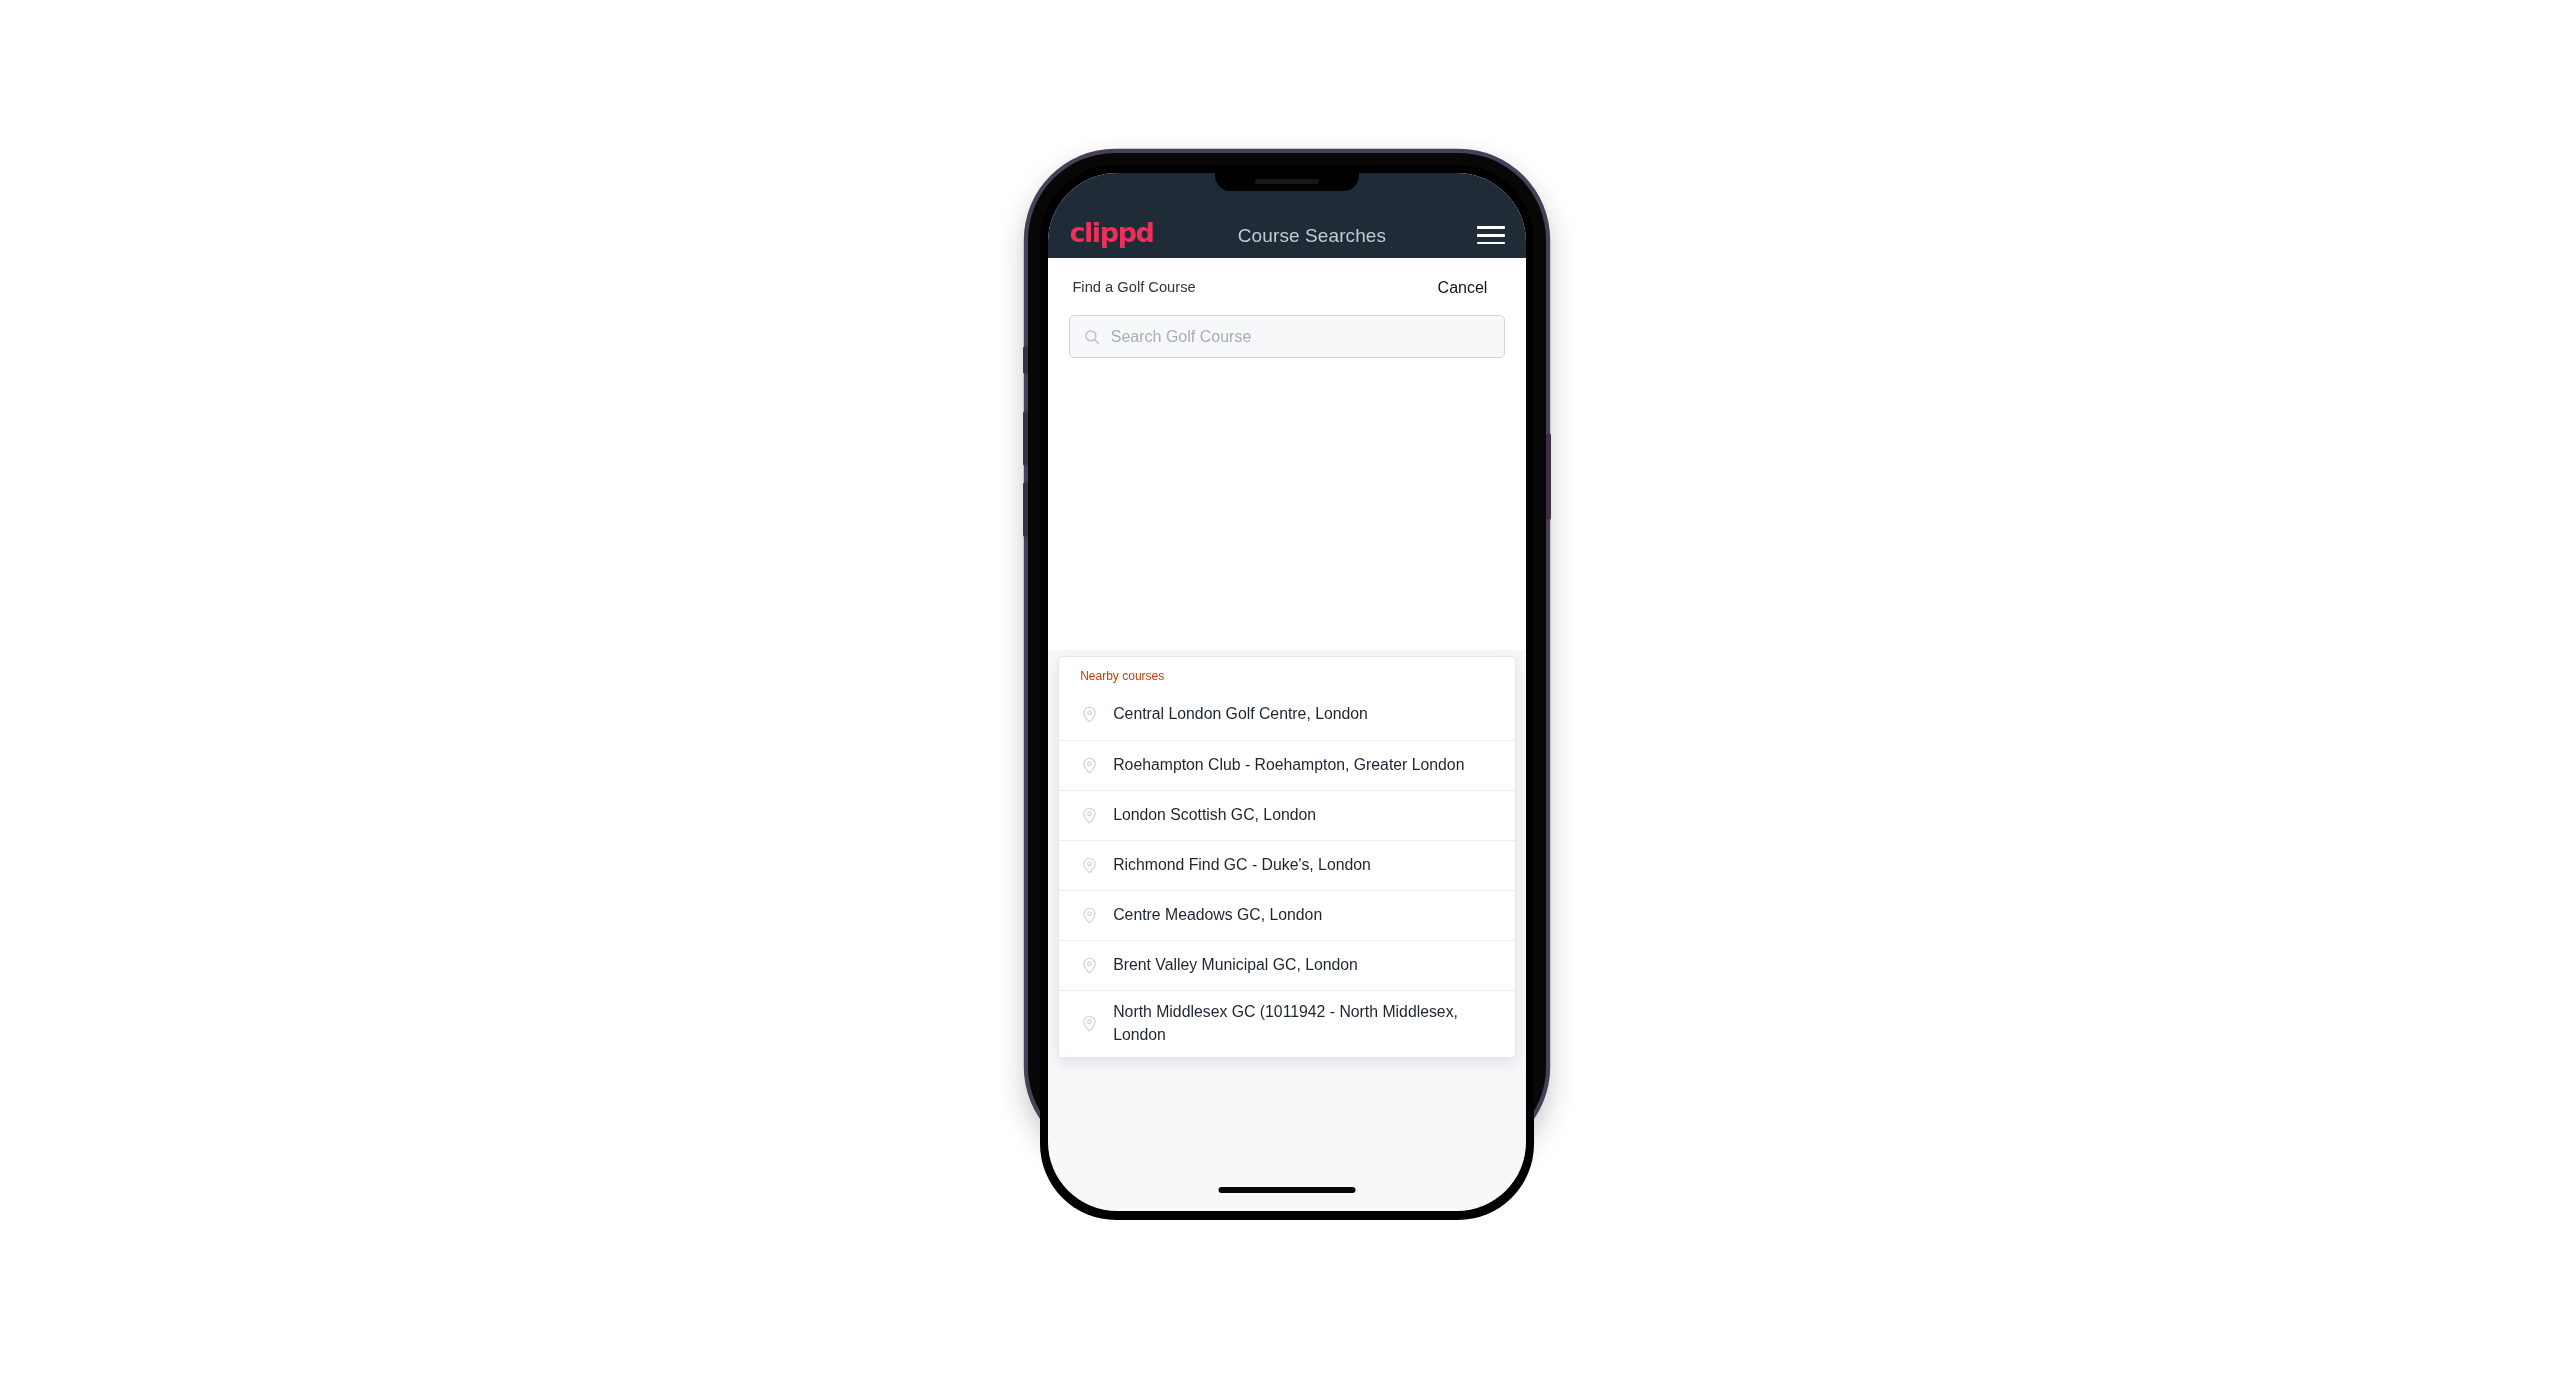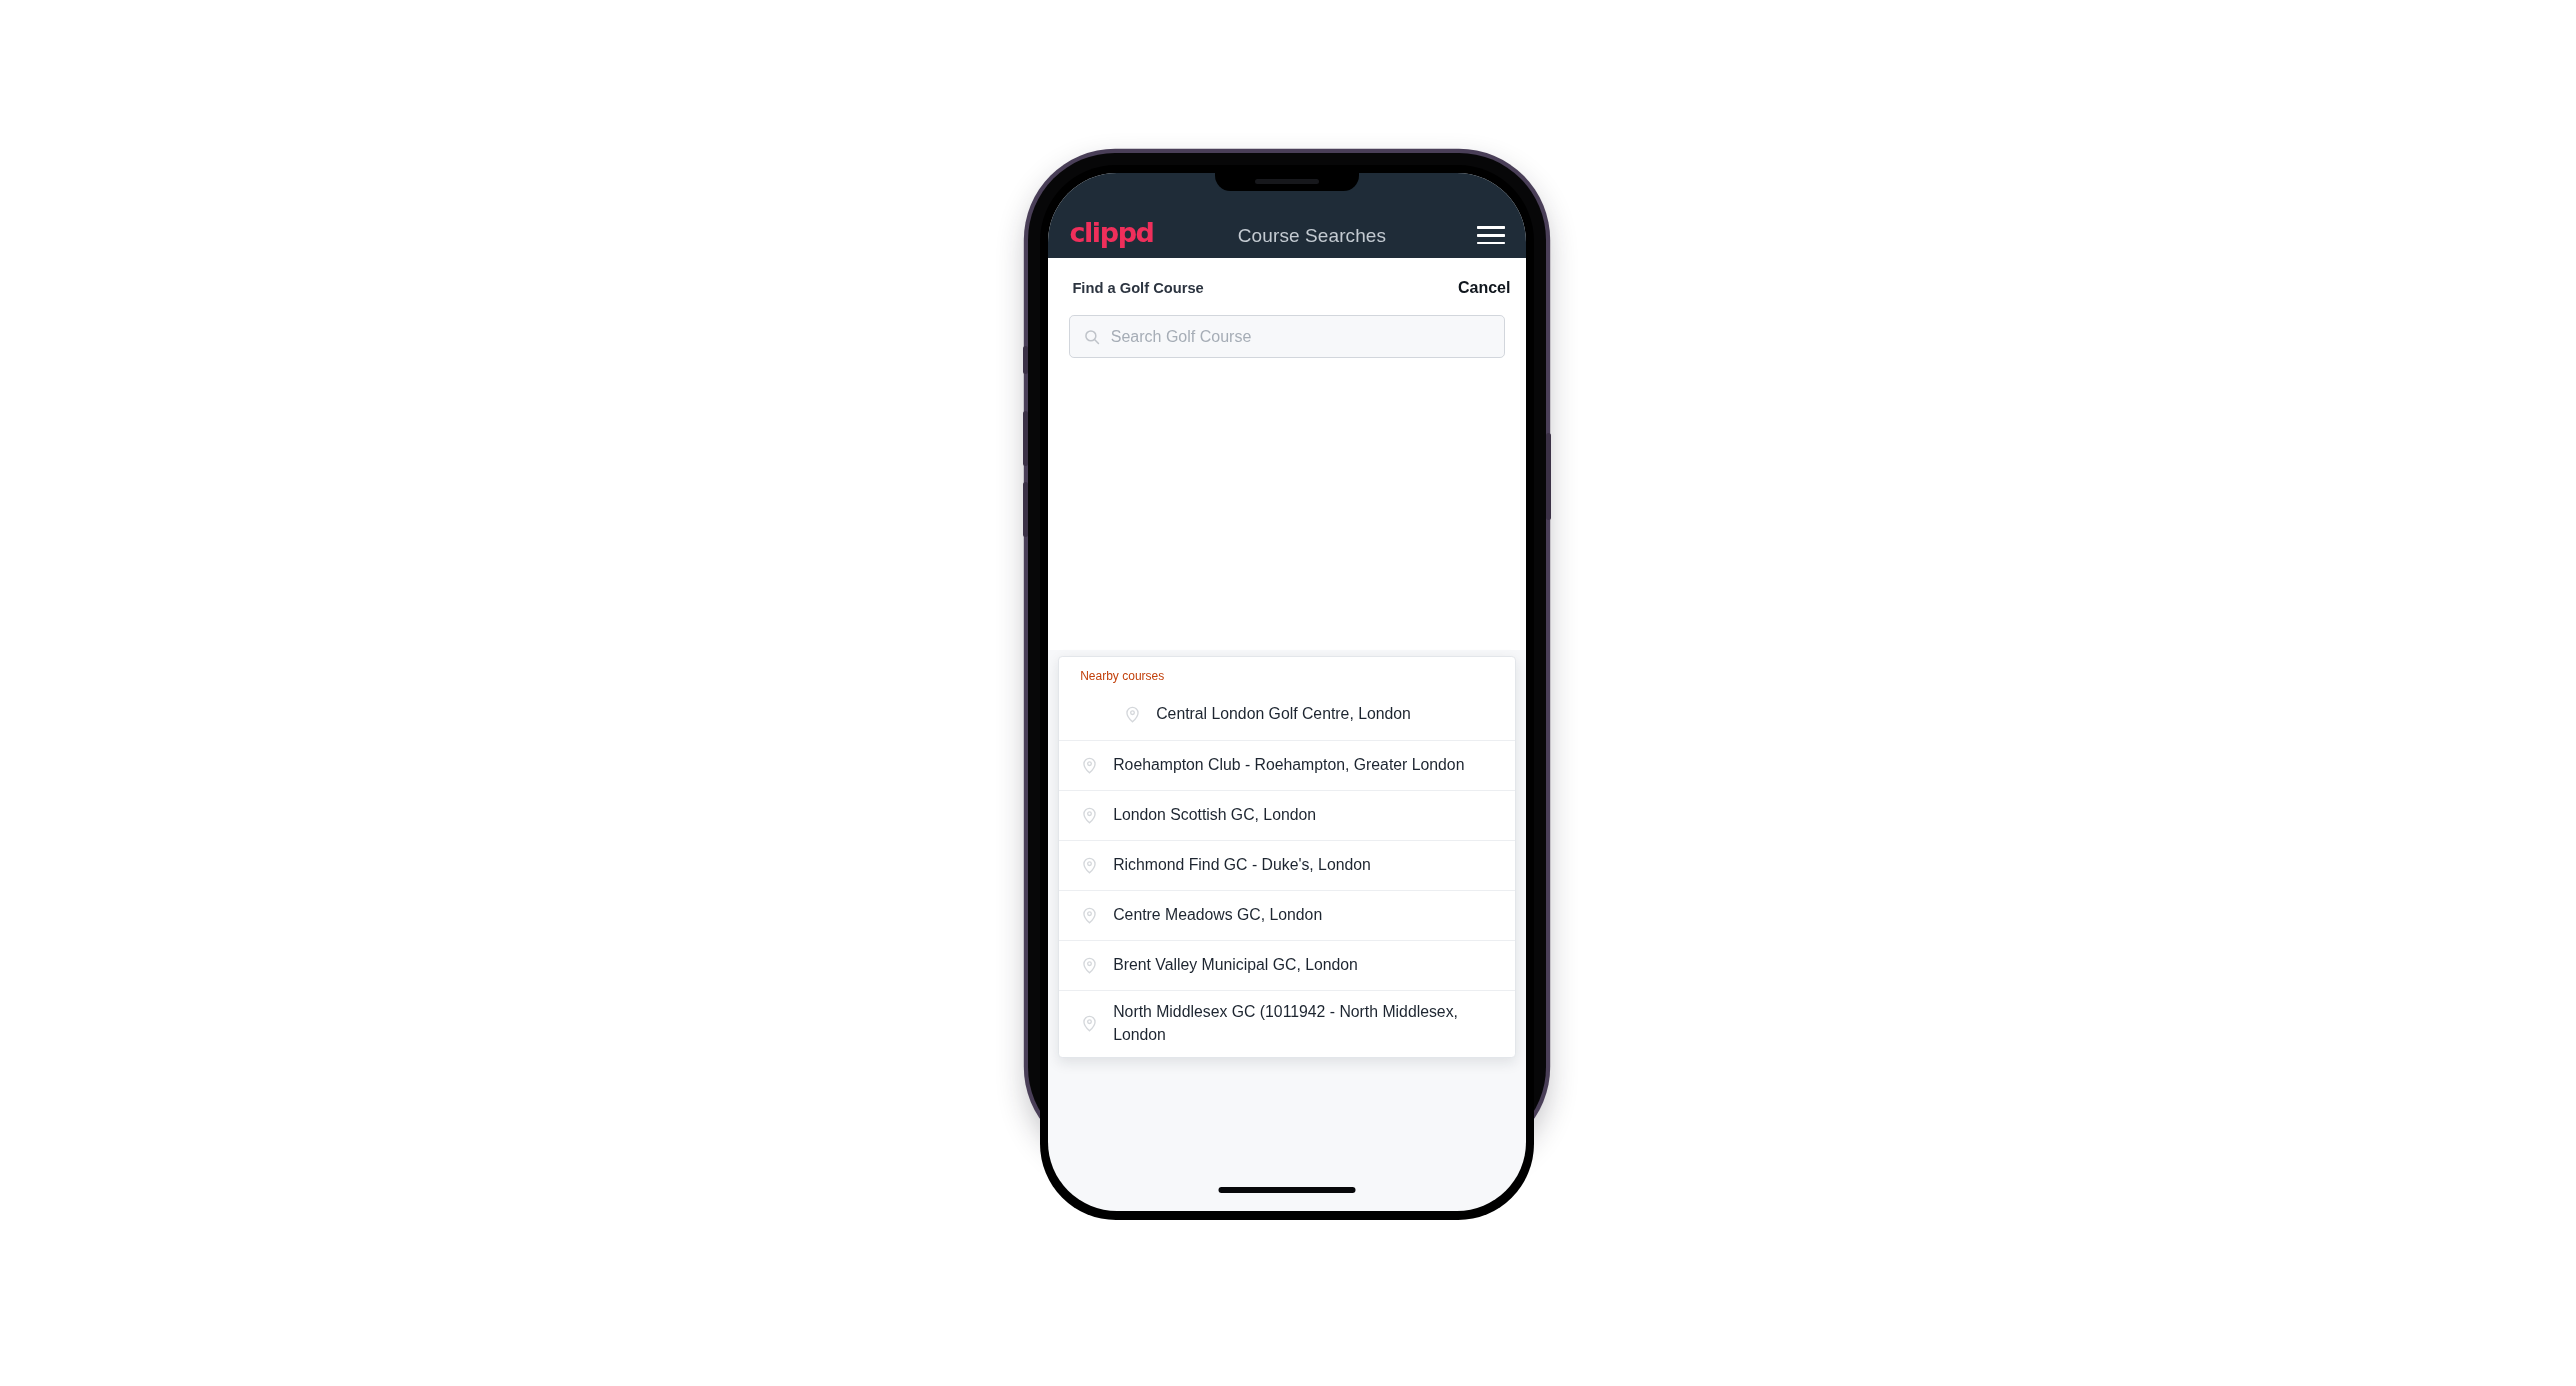--- a/index.html
+++ b/index.html
@@ -143,24 +143,22 @@
     left: 0;
     top: 85px;
     width: 100%;
     height: 392px;
     background: #ffffff;
     z-index: 15;
   }
 
   #sheet-toolbar {
     display: flex;
-    align-items: center;
     justify-content: space-between;
-    padding: 21px 16px 0 24px;
-    font-weight: bold;
+    padding: 21px 39px 0 24px;
   }
   #sheet-label {
     font-size: 14.7px;
     color: #2c3440;
   }
   #cancel-button {
     font-size: 16px;
     color: #10161d;
     cursor: pointer;
   }
@@ -216,21 +214,21 @@
 
   .result-row {
     display: flex;
     align-items: center;
     gap: 14px;
     padding: 10.5px 18px 10.5px 21px;
     border-top: 0.7px solid #eceef1;
     cursor: pointer;
     min-height: 50px;
   }
-  .result-row:first-of-type { border-top: none; margin-left: 43px; }
+  .result-row:first-of-type { border-top: none; }
 
   .pin-icon {
     width: 19px;
     height: 19px;
     flex: 0 0 19px;
     opacity: 0.42;
   }
   .result-label {
     font-size: 15.8px;
     color: #1d2530;

